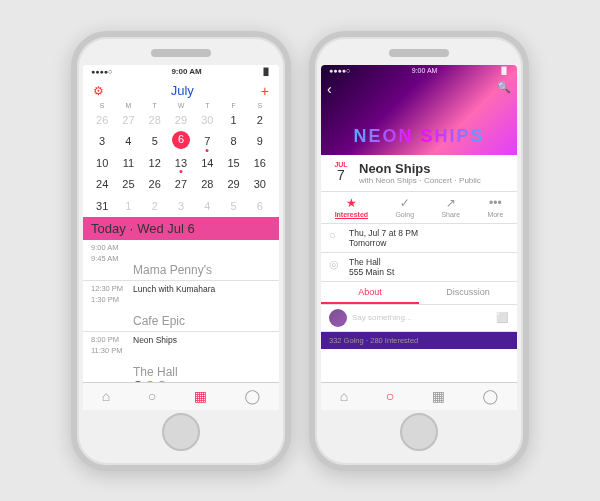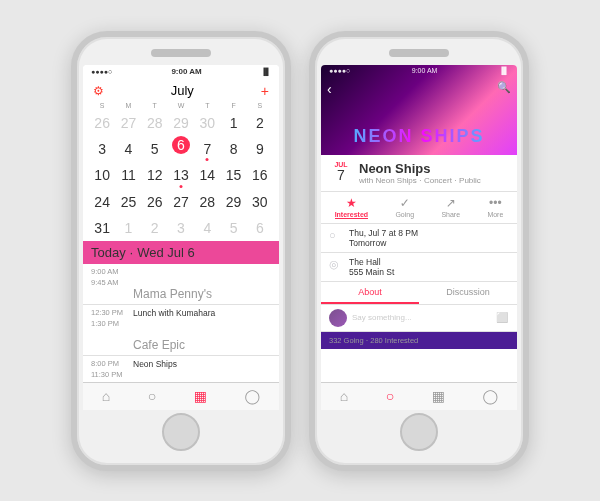--- a/index.html
+++ b/index.html
@@ -122,21 +122,21 @@
       padding: 4px 10px 2px;
       background: #fff;
     }
     .cal-header .gear-icon {
       color: #ff3b30;
       font-size: 12px;
     }
     .cal-header .month-title {
       font-size: 13px;
       font-weight: 500;
-      color: #000000;
+      color: #1d4ed8;
     }
     .cal-header .plus-icon {
       color: #ff3b30;
       font-size: 14px;
       font-weight: 300;
     }
 
     .cal-grid {
       padding: 0 6px;
       background: #fff;
@@ -150,21 +150,21 @@
       font-size: 7px;
       color: #999;
       padding: 1px 0;
     }
     .cal-week-row {
       display: grid;
       grid-template-columns: repeat(7, 1fr);
       text-align: center;
     }
     .cal-day {
-      font-size: 14px;
+      font-size: 11px;
       color: #333;
       padding: 2px 0;
       line-height: 1.6;
       position: relative;
     }
     .cal-day.today {
       background: #ff2d55;
       color: #fff;
       border-radius: 50%;
       width: 18px;

